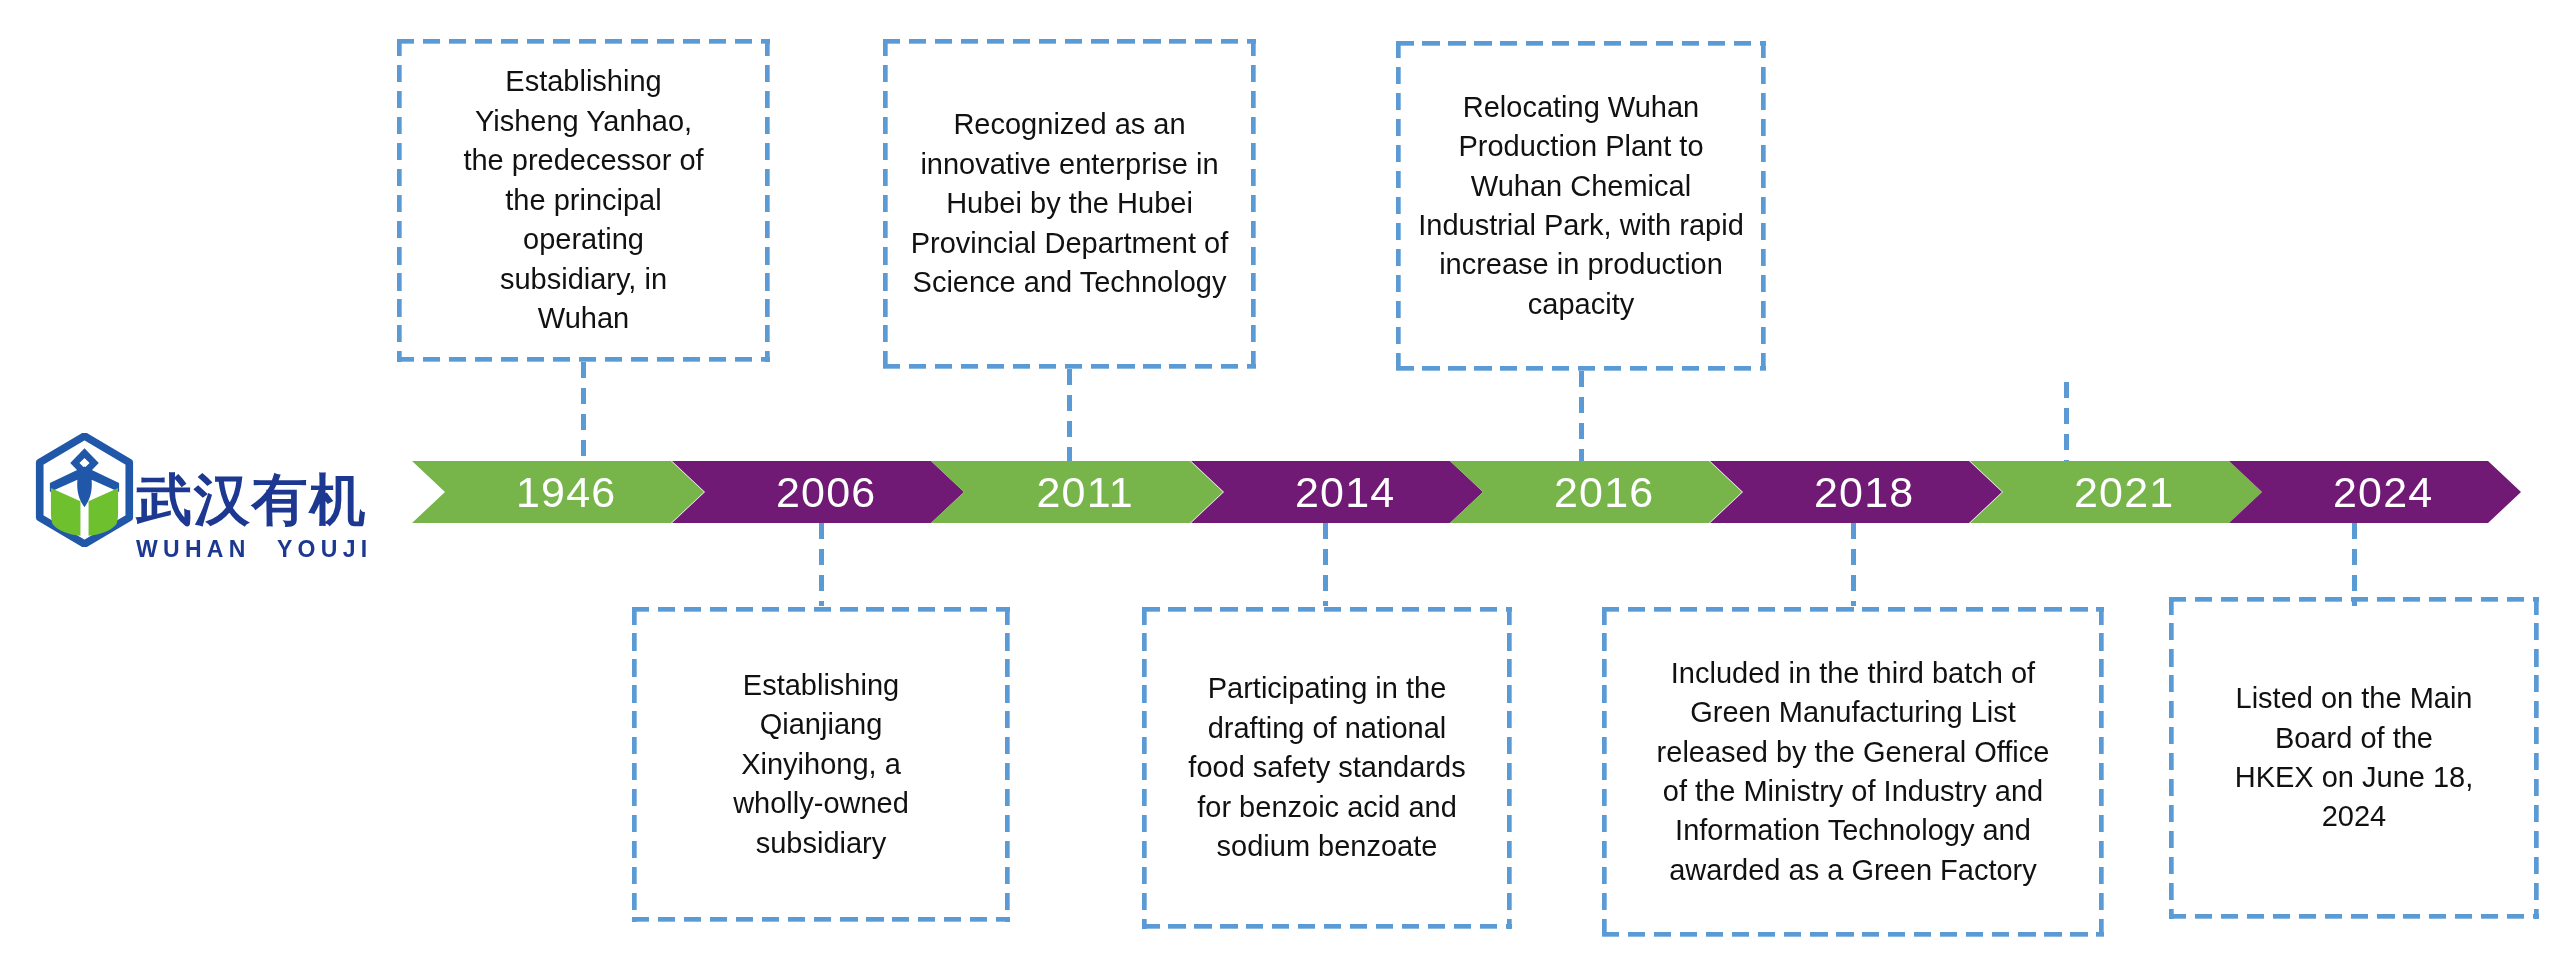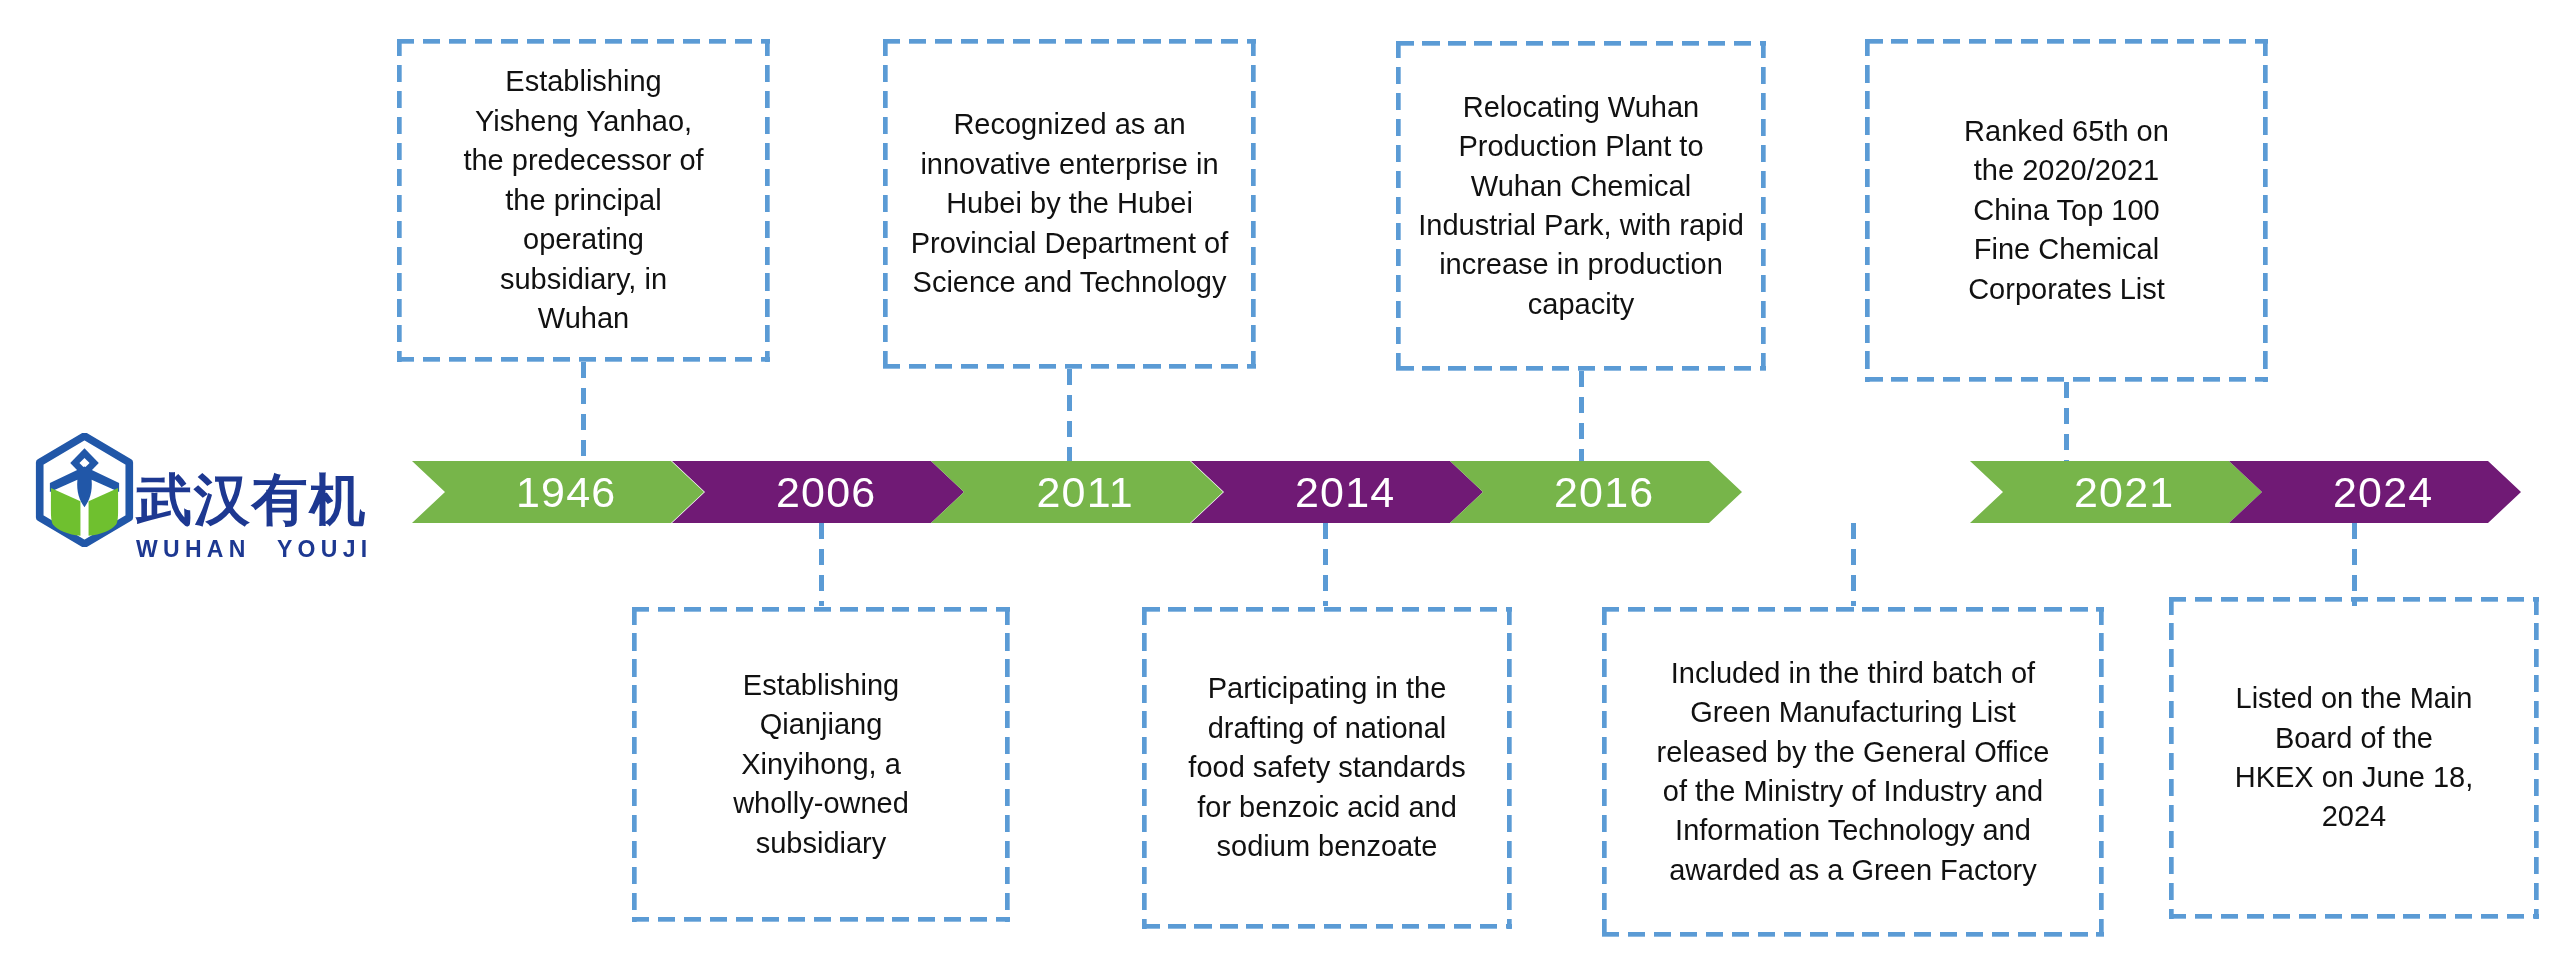--- a/index.html
+++ b/index.html
@@ -70,20 +70,23 @@
     </div>
   <div class="chev green" style="left:931px">
       <span class="yr">2011</span>
     </div>
   <div class="chev blue" style="left:1191px">
       <span class="yr">2014</span>
     </div>
   <div class="chev green" style="left:1450px">
       <span class="yr">2016</span>
     </div>
+  <div class="chev blue" style="left:1710px">
+      <span class="yr">2018</span>
+    </div>
   <div class="chev green" style="left:1970px">
       <span class="yr">2021</span>
     </div>
   <div class="chev blue" style="left:2229px">
       <span class="yr">2024</span>
     </div>
 
   <div class="conn" style="left:581px;top:362px;height:99px"></div>
   <div class="conn" style="left:1067px;top:369px;height:92px"></div>
   <div class="conn" style="left:1579px;top:371px;height:90px"></div>
@@ -96,23 +99,20 @@
 
   <div class="ebox" style="left:397px;top:39px;width:373px;height:323px">
     <p style="max-width:251px">Establishing Yisheng Yanhao, the predecessor of the principal operating subsidiary, in Wuhan</p>
   </div>
   <div class="ebox" style="left:883px;top:39px;width:373px;height:330px">
     <p style="max-width:327px">Recognized as an innovative enterprise in Hubei by the Hubei Provincial Department of Science and Technology</p>
   </div>
   <div class="ebox" style="left:1396px;top:41px;width:370px;height:330px">
     <p style="max-width:330px">Relocating Wuhan Production Plant to Wuhan Chemical Industrial Park, with rapid increase in production capacity</p>
   </div>
-  <div class="ebox" style="left:1865px;top:39px;width:403px;height:343px">
-    <p style="max-width:245px">Ranked 65th on the 2020/2021 China Top 100 Fine Chemical Corporates List</p>
-  </div>
 
   <div class="ebox" style="left:1142px;top:607px;width:370px;height:322px">
     <p style="max-width:303px">Participating in the drafting of national food safety standards for benzoic acid and sodium benzoate</p>
   </div>
   <div class="ebox" style="left:632px;top:607px;width:378px;height:315px">
     <p style="max-width:210px">Establishing Qianjiang Xinyihong, a wholly-owned subsidiary</p>
   </div>
   <div class="ebox" style="left:1602px;top:607px;width:502px;height:330px">
     <p style="max-width:408px">Included in the third batch of Green Manufacturing List released by the General Office of the Ministry of Industry and Information Technology and awarded as a Green Factory</p>
   </div>

